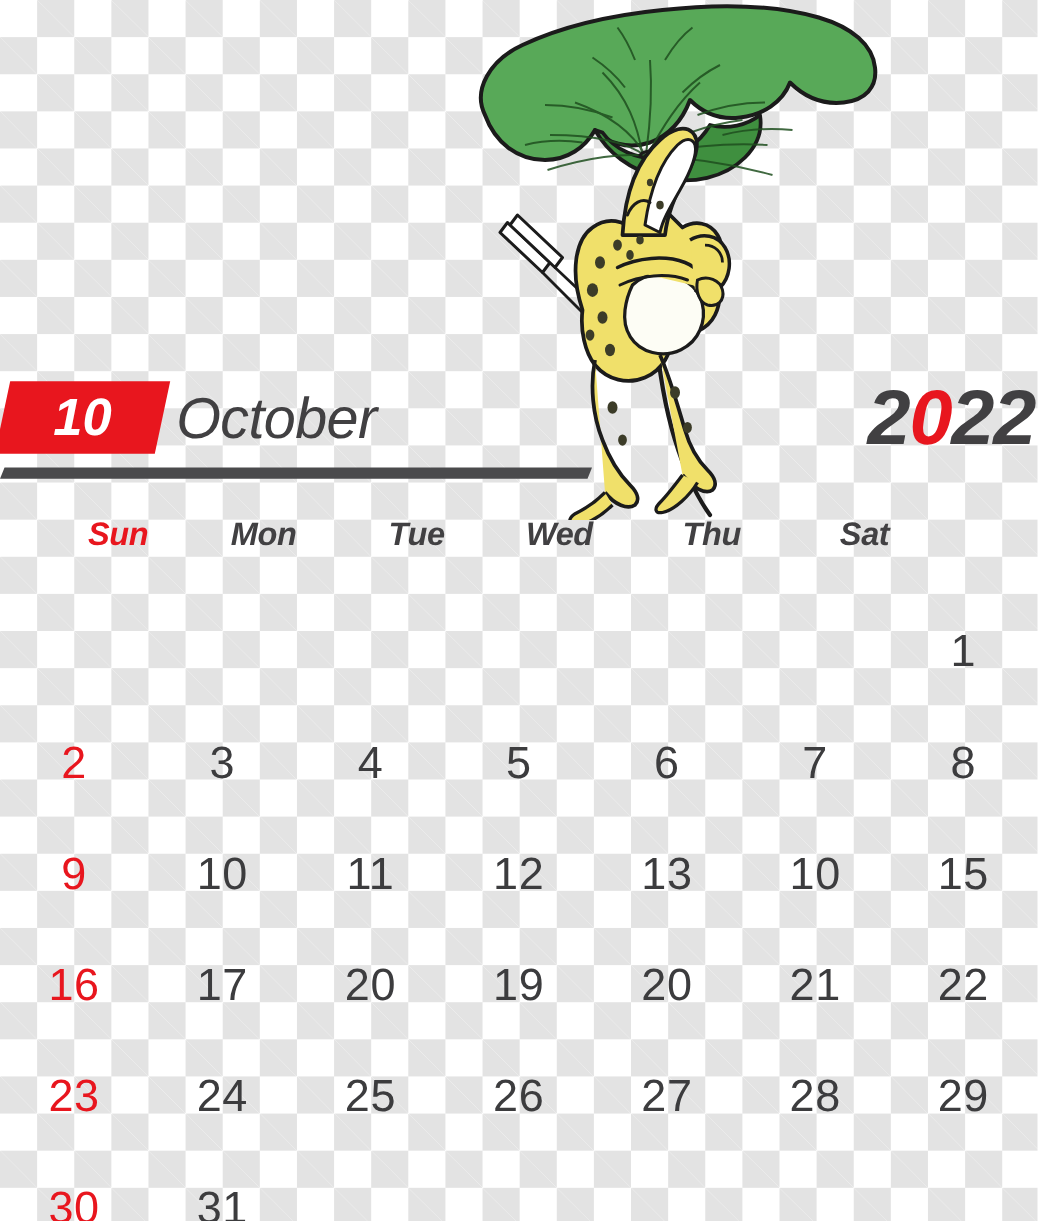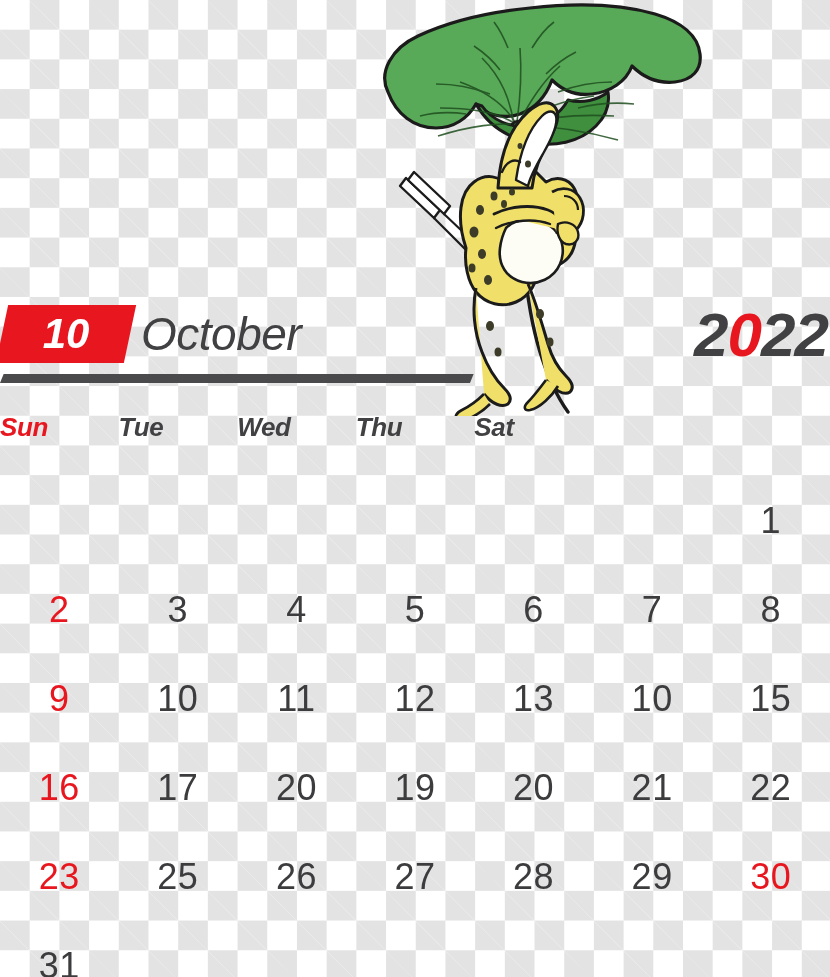--- a/index.html
+++ b/index.html
@@ -108,21 +108,21 @@
   #weekday-row {
     position: absolute;
     left: 0;
     top: 404px;
     width: 830px;
     height: 46px;
     display: grid;
     grid-template-columns: repeat(7, 1fr);
   }
   .weekday {
-    text-align: left;
+    text-align: right;
     font-size: 26px;
     font-weight: bold;
     font-style: italic;
     color: #414042;
     line-height: 46px;
     letter-spacing: -0.3px;
   }
   .weekday.sun { color: #e8161e; }
 
   
@@ -261,20 +261,21 @@
     <div id="month-number-badge">
       <span class="num">10</span>
     </div>
     <div id="month-name">October</div>
     <div id="year"><span>2</span><span class="hl">0</span><span>22</span></div>
     <div id="title-rule"></div>
   </div>
 
   <div id="weekday-row">
     <div class="weekday sun">Sun</div>
+    <div class="weekday">Mon</div>
     <div class="weekday">Tue</div>
     <div class="weekday">Wed</div>
     <div class="weekday">Thu</div>
     <div class="weekday">Sat</div>
   </div>
 
   <div id="date-grid">
 
     <div class="day-cell sun"></div>
     <div class="day-cell"></div>
@@ -302,20 +303,21 @@
 
     <div class="day-cell sun">16</div>
     <div class="day-cell">17</div>
     <div class="day-cell">20</div>
     <div class="day-cell">19</div>
     <div class="day-cell">20</div>
     <div class="day-cell">21</div>
     <div class="day-cell">22</div>
 
     <div class="day-cell sun">23</div>
+    <div class="day-cell">24</div>
     <div class="day-cell">25</div>
     <div class="day-cell">26</div>
     <div class="day-cell">27</div>
     <div class="day-cell">28</div>
     <div class="day-cell">29</div>
 
     <div class="day-cell sun">30</div>
     <div class="day-cell">31</div>
     <div class="day-cell"></div>
     <div class="day-cell"></div>

